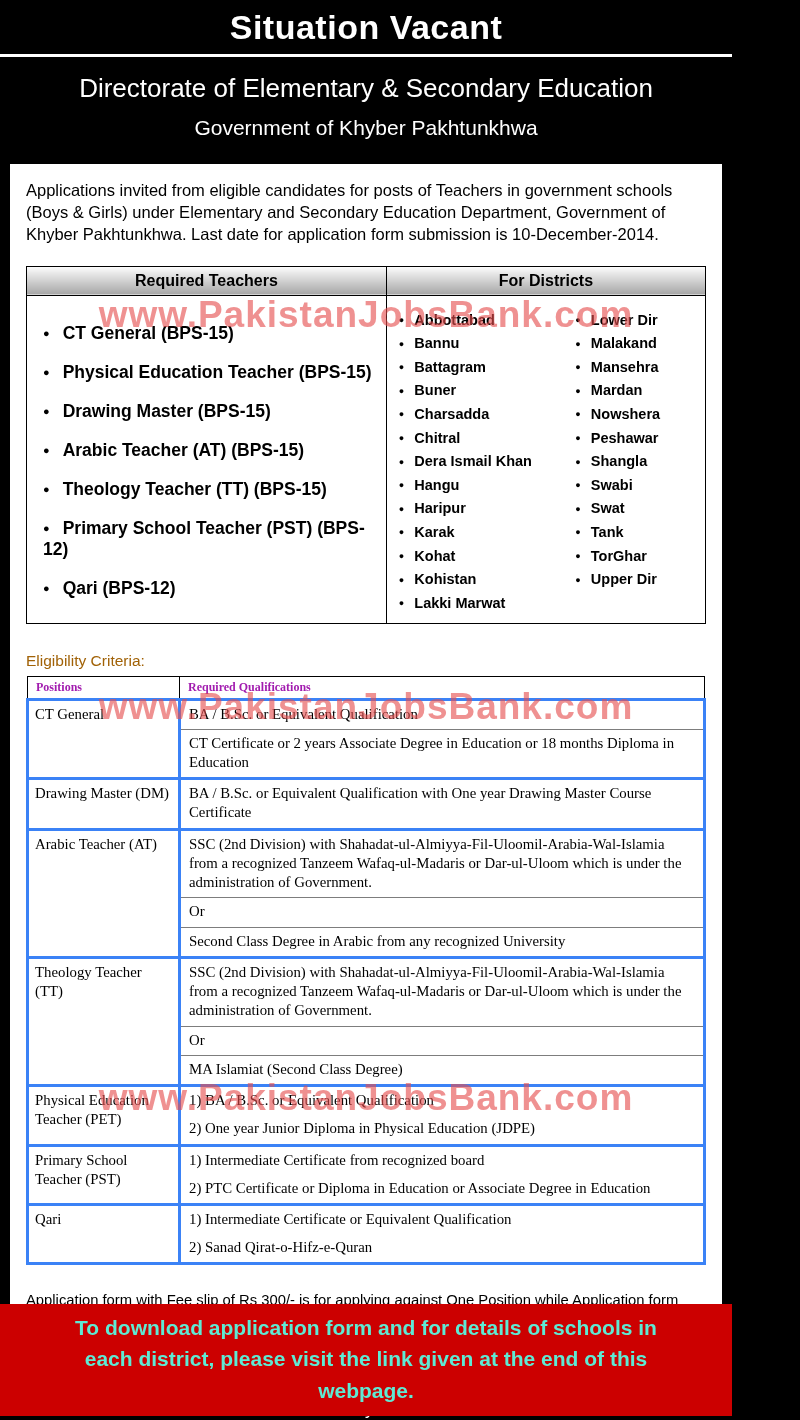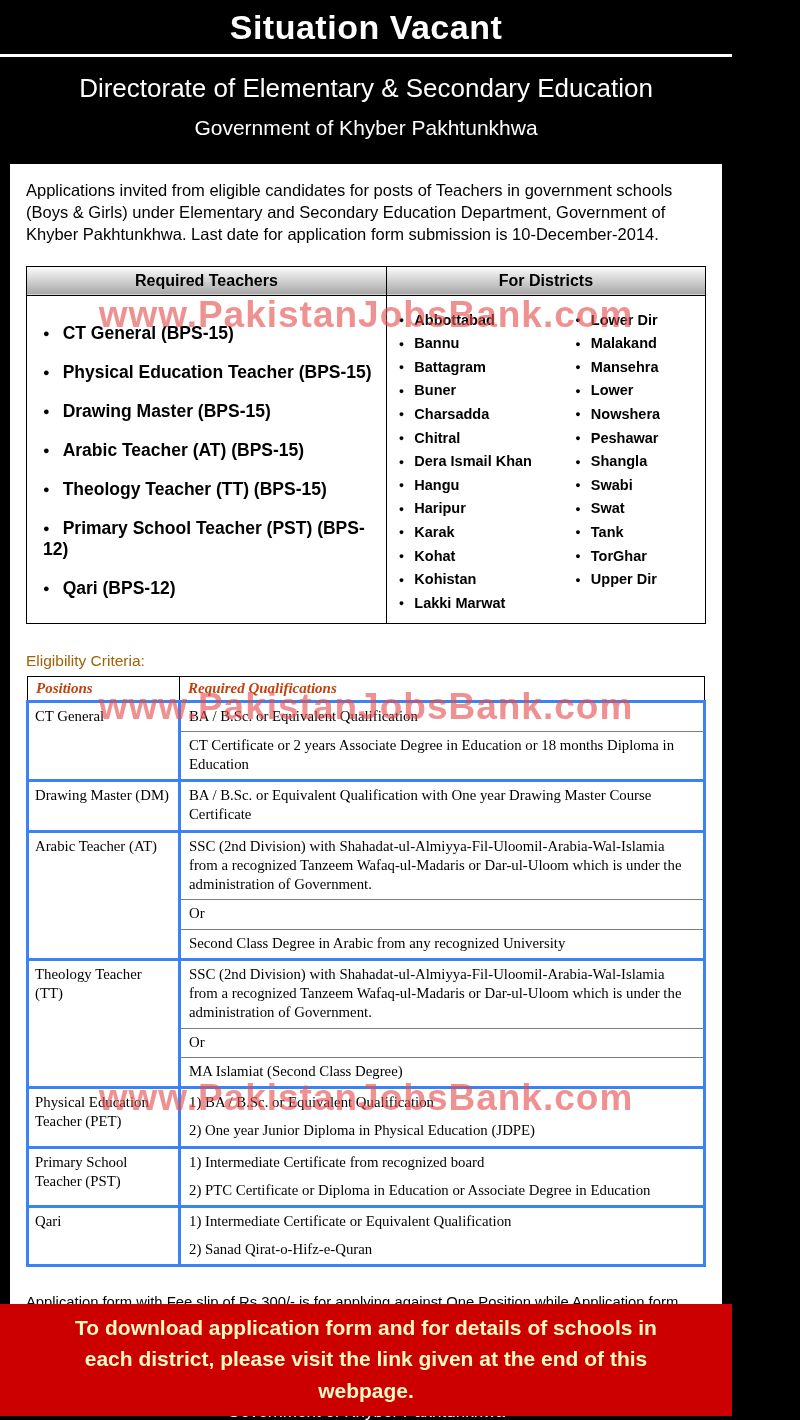--- a/index.html
+++ b/index.html
@@ -31,33 +31,33 @@
 
   .districts { display:flex; padding:12px 4px 8px 12px;gap:32px; }
   .districts .dlist { flex:1.15; }
   .districts .dlist:last-child { flex:1; }
   .dlist li { font-weight:bold; font-size:14.5px; padding:3.8px 0; color:#000; }
   .dlist li::before { content:"●"; font-size:9px; vertical-align:1.5px; margin-right:10px; }
 
   .elig-head { font-size:15.5px; margin:28px 0 6px; color:#a16207; }
 
   .t2 { font-family:"Liberation Serif", serif; }
-  .t2 th { border:1px solid #000; text-align:left; font-size:15px; padding:3px 8px; color:#c2410c;font-style:italic; }
+  .t2 th { border:1px solid #000; text-align:left; font-size:12px; padding:3px 8px; color:#a21caf; }
   .t2 td { border:3px solid #3b82f6; vertical-align:top; font-size:14.8px; padding:0; color:#000; }
   .t2 td.pos { width:152px; padding:4px 6px; line-height:1.3; }
   .quals li { padding:4px 8px 5px; line-height:1.3; }
   .quals.seps li + li { border-top:1px solid #7d7d7d; }
 
   .note { font-size:14.8px; line-height:1.5; margin-top:24px; color:#000; }
 
   .footer { text-align:center; color:#fff; padding:18px 0 6px; }
   .footer .f-org { font-size:19px; }
   .footer .f-gov { font-size:17px; margin-top:14px; }
 
-  .banner { position:absolute; left:0; right:0; bottom:4px; background:#cc0000; color:#fef9c3;
+  .banner { position:absolute; left:0; right:0; bottom:4px; background:#cc0000; color:#5eead4;
             text-align:center; font-weight:bold; font-size:21px; line-height:1.5;
             padding:8px 60px 10px; }
 
   .wm { position:absolute; left:0; right:0; text-align:center; font-size:37px; font-weight:bold;
         color:rgba(229,77,77,0.62); letter-spacing:1px; pointer-events:none; white-space:nowrap; }
   .wm1 { top:294px; } .wm2 { top:686px; } .wm3 { top:1077px; }
 </style>
 </head>
 <body>
 
@@ -110,21 +110,21 @@
                   <li>Haripur</li>
                   <li>Karak</li>
                   <li>Kohat</li>
                   <li>Kohistan</li>
                   <li>Lakki Marwat</li>
                 </ul>
               <ul class="dlist">
                   <li>Lower Dir</li>
                   <li>Malakand</li>
                   <li>Mansehra</li>
-                  <li>Lower</li>
+                  <li>Mardan</li>
                   <li>Nowshera</li>
                   <li>Peshawar</li>
                   <li>Shangla</li>
                   <li>Swabi</li>
                   <li>Swat</li>
                   <li>Tank</li>
                   <li>TorGhar</li>
                   <li>Upper Dir</li>
                 </ul>
             </div>

